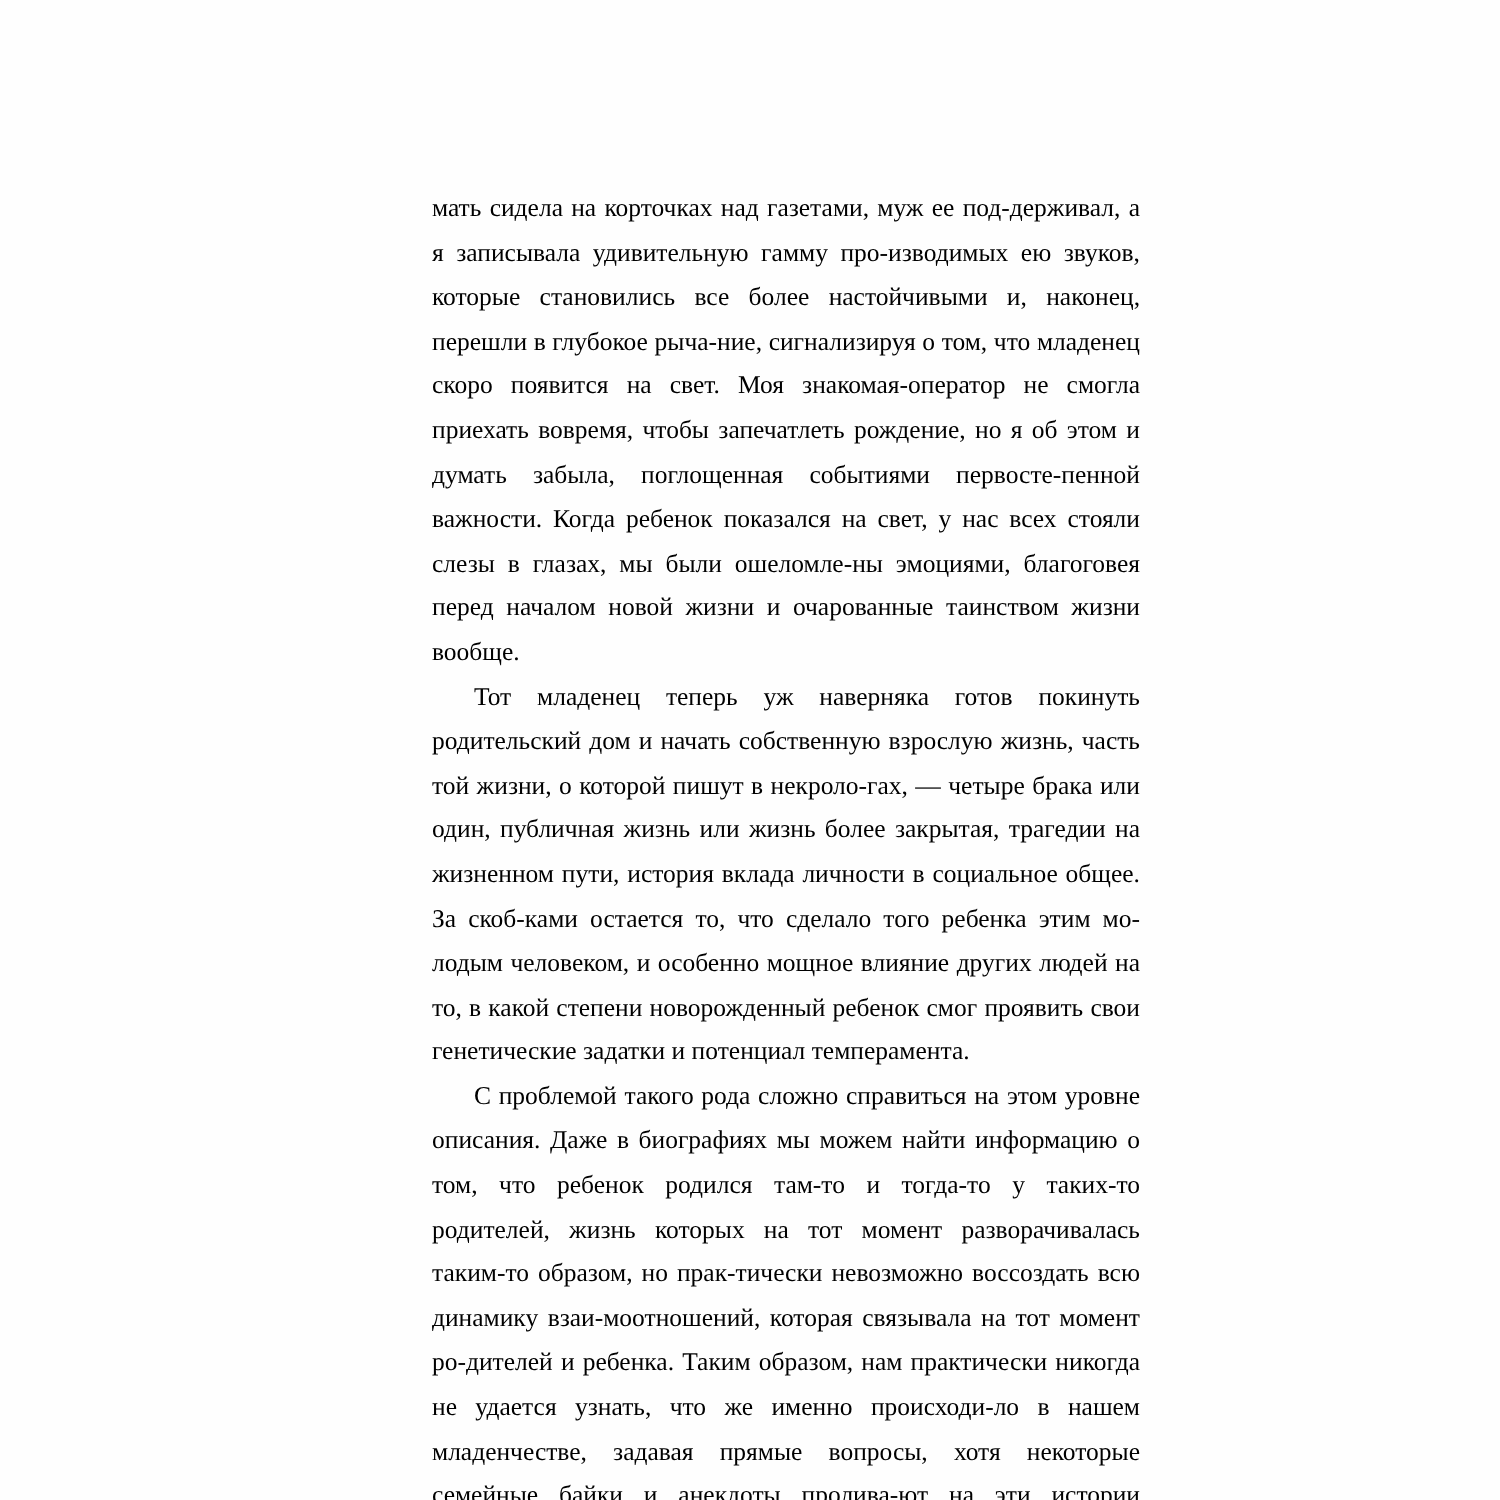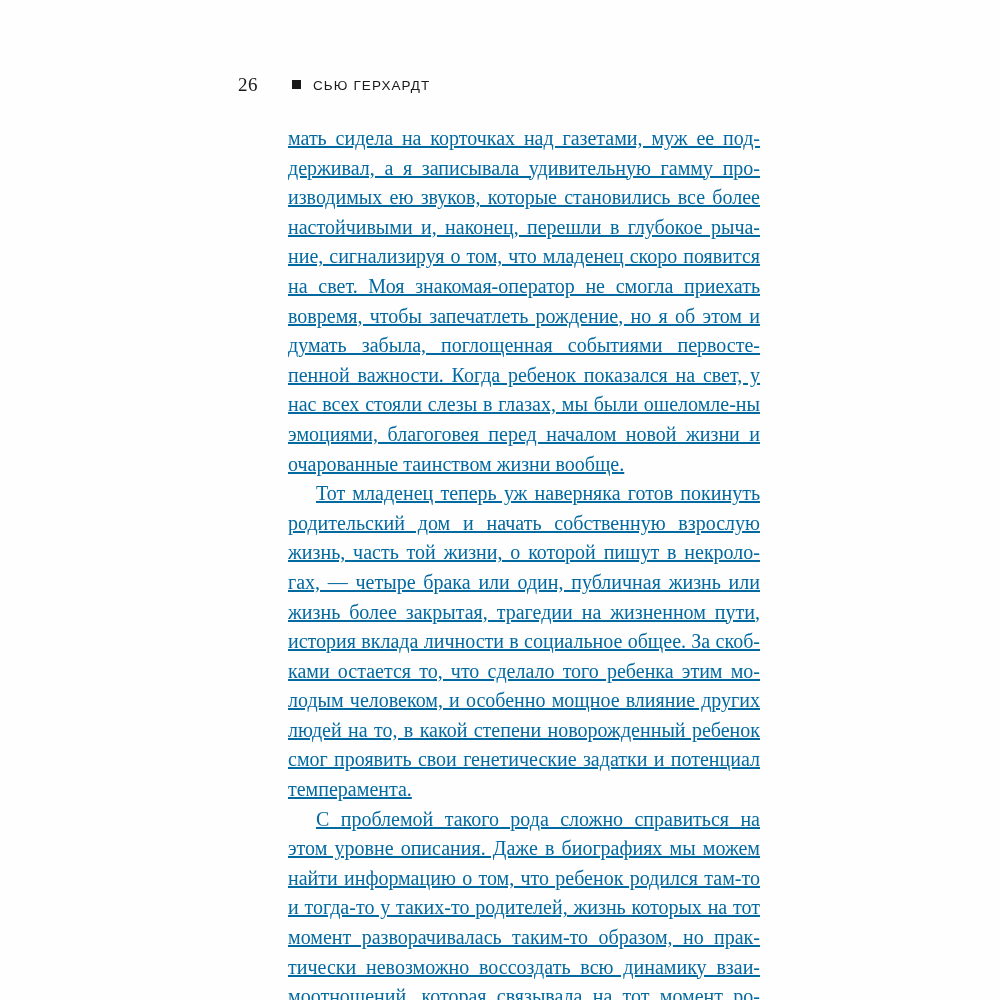--- a/index.html
+++ b/index.html
@@ -59,47 +59,41 @@
   
   .text-block {
     position: absolute;
     top: 124px;
     left: 288px;
     width: 472px;
   }
   .para {
     margin: 0;
     font-family: "Liberation Serif", serif;
-    font-size: 20px;
+    font-size: 17px;
     line-height: 29.6px;
     text-align: justify;
     text-justify: inter-word;
-    color: #0369a1;
+    color: #000000;
     hyphens: manual;
-    text-decoration: underline;
   }
   .para + .para {
     text-indent: 28px;
   }
   .para:last-child::after {
     content: "";
     display: inline-block;
     width: 100%;
   }
 </style>
 </head>
 <body>
 
 <div class="page">
 
-  <div class="running-head">
-    <span class="folio">26</span>
-    <span class="head-marker"></span>
-    <span class="head-title">СЬЮ ГЕРХАРДТ</span>
-  </div>
 
   <div class="text-block">
     <p class="para">мать сидела на корточках над газетами, муж ее под-держивал, а я записывала удивительную гамму про-изводимых ею звуков, которые становились все более настойчивыми и, наконец, перешли в глубокое рыча-ние, сигнализируя о том, что младенец скоро появится на свет. Моя знакомая-оператор не смогла приехать вовремя, чтобы запечатлеть рождение, но я об этом и думать забыла, поглощенная событиями первосте-пенной важности. Когда ребенок показался на свет, у нас всех стояли слезы в глазах, мы были ошеломле-ны эмоциями, благоговея перед началом новой жизни и очарованные таинством жизни вообще.</p>
     <p class="para">Тот младенец теперь уж наверняка готов покинуть родительский дом и начать собственную взрослую жизнь, часть той жизни, о которой пишут в некроло-гах, — четыре брака или один, публичная жизнь или жизнь более закрытая, трагедии на жизненном пути, история вклада личности в социальное общее. За скоб-ками остается то, что сделало того ребенка этим мо-лодым человеком, и особенно мощное влияние других людей на то, в какой степени новорожденный ребенок смог проявить свои генетические задатки и потенциал темперамента.</p>
     <p class="para">С проблемой такого рода сложно справиться на этом уровне описания. Даже в биографиях мы можем найти информацию о том, что ребенок родился там-то и тогда-то у таких-то родителей, жизнь которых на тот момент разворачивалась таким-то образом, но прак-тически невозможно воссоздать всю динамику взаи-моотношений, которая связывала на тот момент ро-дителей и ребенка. Таким образом, нам практически никогда не удается узнать, что же именно происходи-ло в нашем младенчестве, задавая прямые вопросы, хотя некоторые семейные байки и анекдоты пролива-ют на эти истории некоторое количество света. Моя</p>
   </div>
 
 </div>
 
 </body></html>

